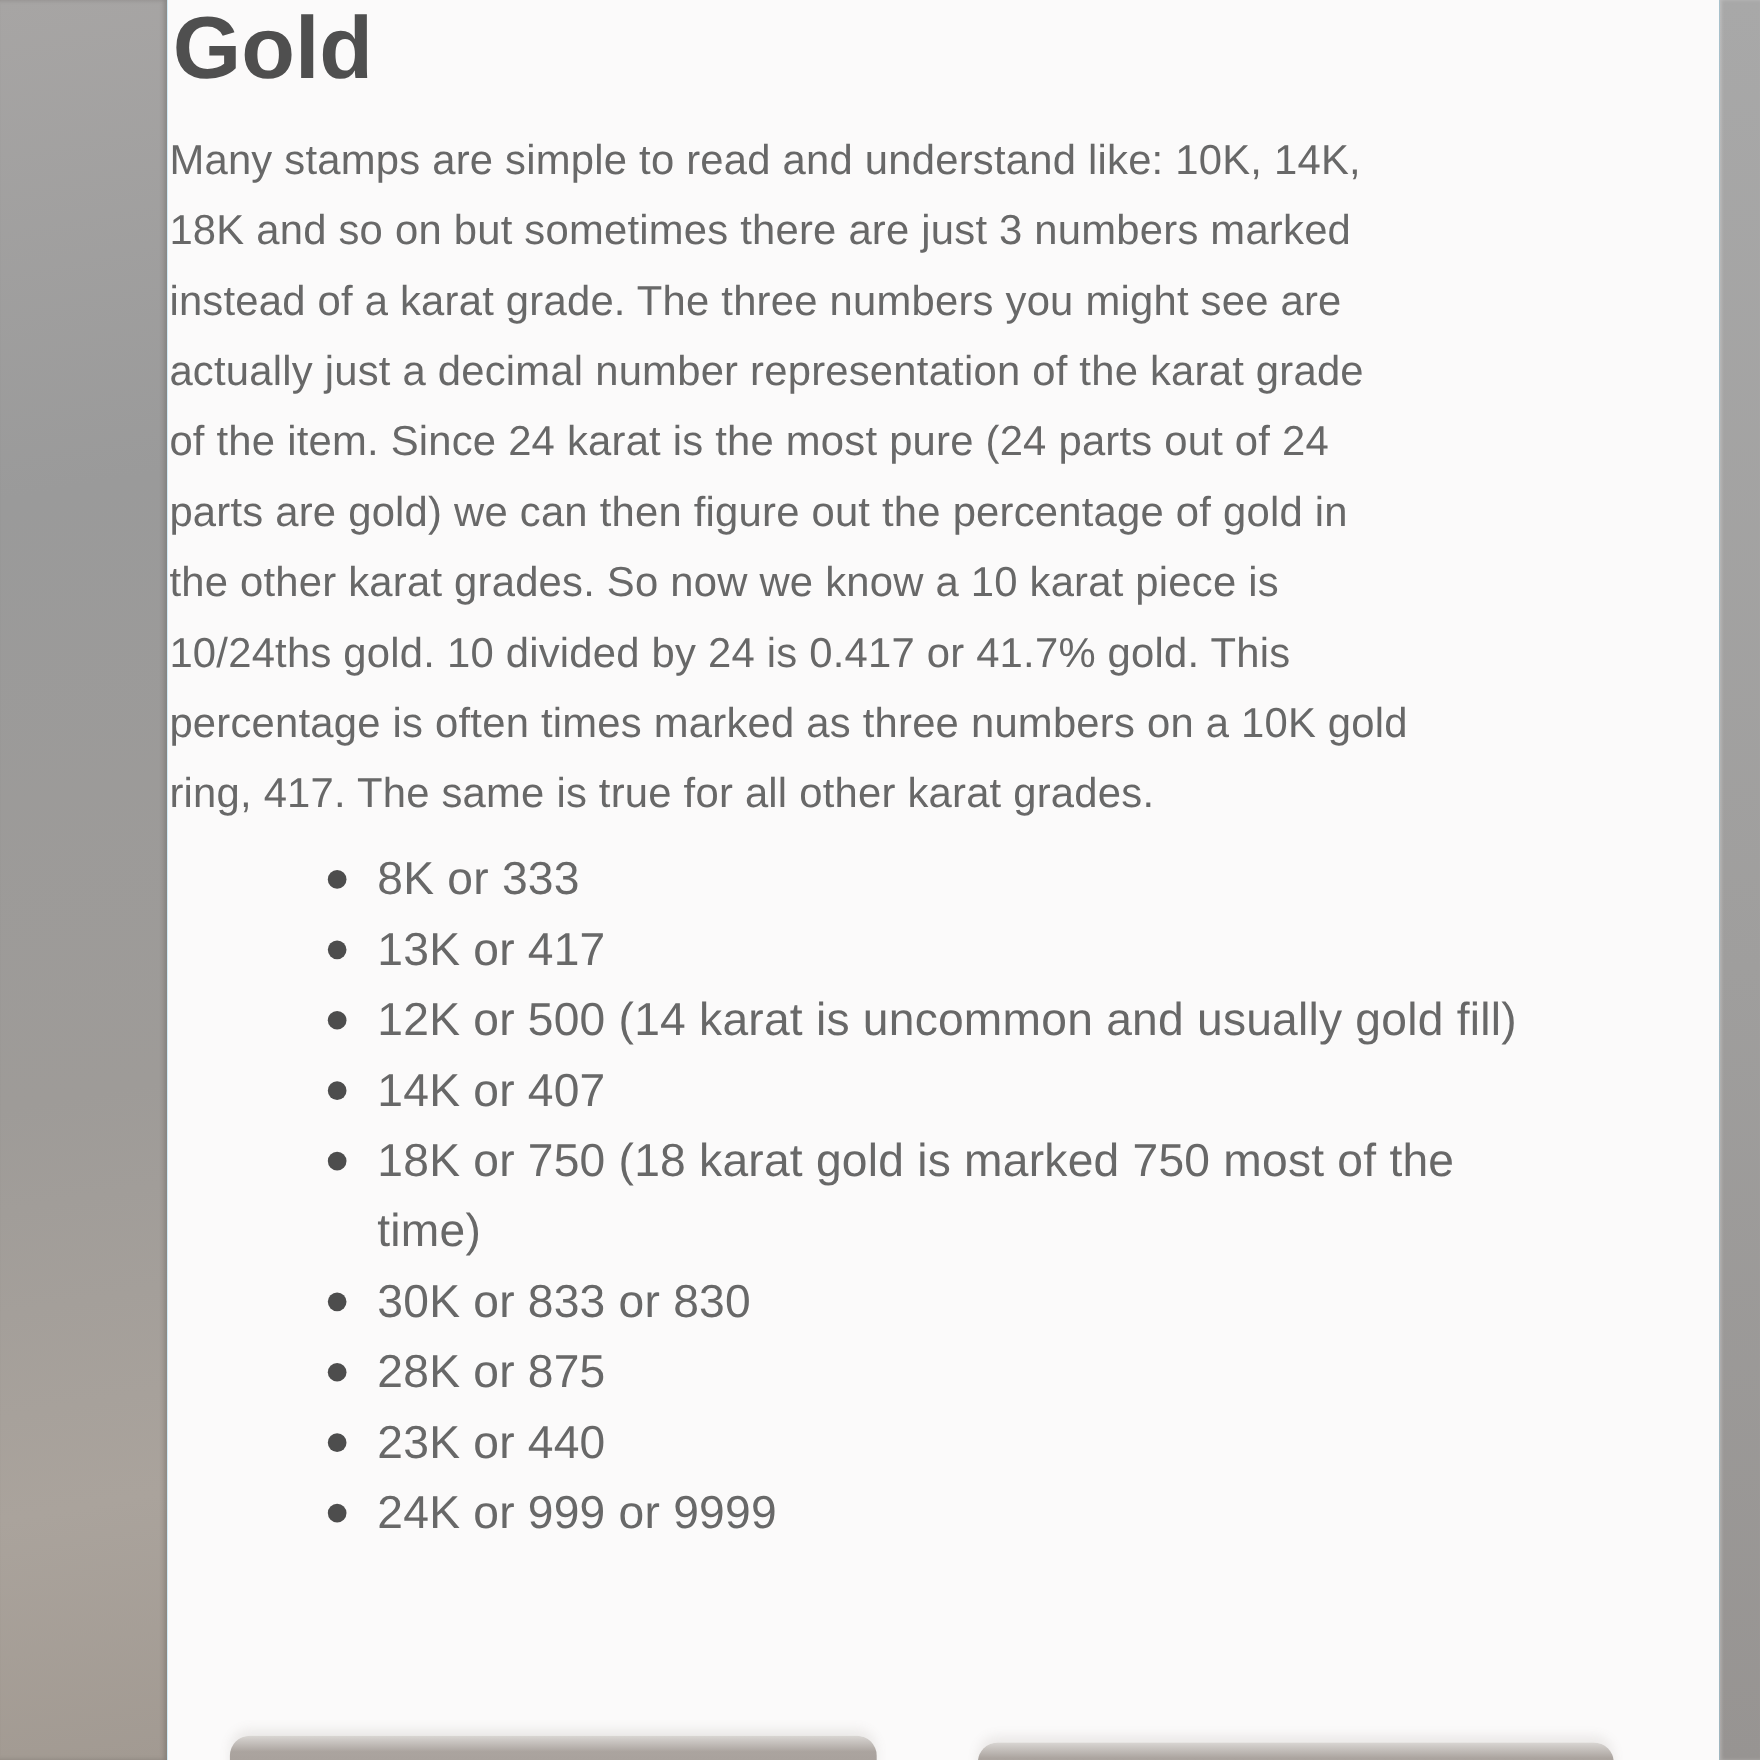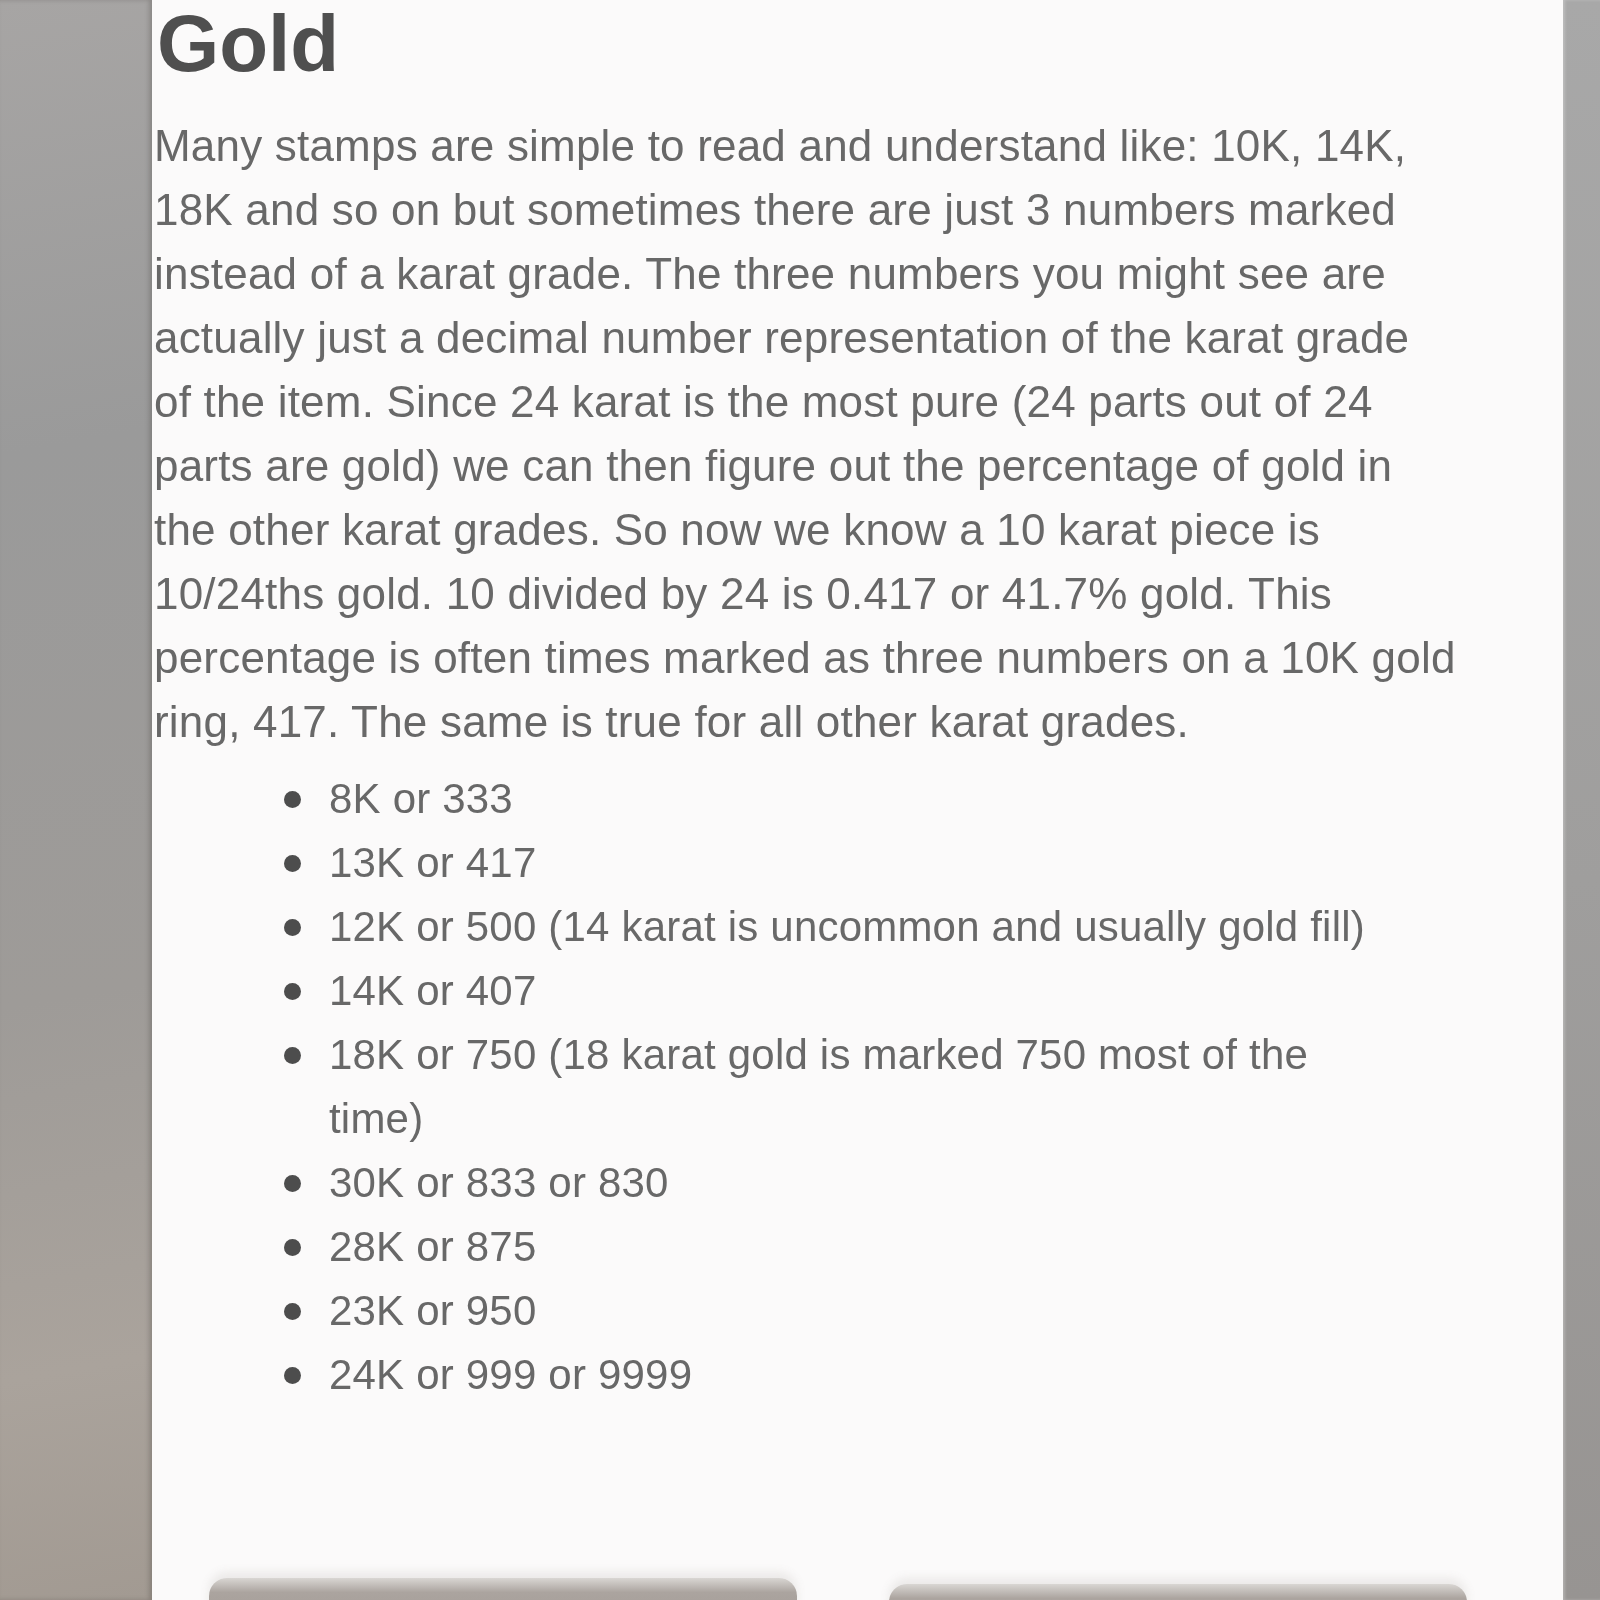--- a/index.html
+++ b/index.html
@@ -40,29 +40,29 @@
     margin: 0 0 0 5px;
     padding-top: 2px;
     font-size: 80px;
     line-height: 84px;
     font-weight: bold;
     letter-spacing: 0px;
     color: #4f4f4f;
   }
   .article-paragraph {
     margin: 28px 0 0 2px;
-    font-size: 44px;
+    font-size: 38px;
     line-height: 64px;
     color: #686868;
     white-space: pre-line;
     letter-spacing: 0.2px;
   }
   .karat-list {
     list-style: none;
-    margin: 13px 0 0 1px;
+    margin: 13px 0 0 15px;
     padding: 0 0 0 176px;
   }
   .karat-list li {
     position: relative;
     font-size: 42px;
     line-height: 64px;
     color: #686868;
     white-space: pre-line;
     letter-spacing: 0.2px;
   }
@@ -111,21 +111,21 @@
 
     <ul class="karat-list">
         <li>8K or 333</li>
         <li>13K or 417</li>
         <li>12K or 500 (14 karat is uncommon and usually gold fill)</li>
         <li>14K or 407</li>
         <li>18K or 750 (18 karat gold is marked 750 most of the
 time)</li>
         <li>30K or 833 or 830</li>
         <li>28K or 875</li>
-        <li>23K or 950</li>
+        <li>23K or 440</li>
         <li>24K or 999 or 9999</li>
       </ul>
 
     <div class="footer-btn left"></div>
 
     <div class="footer-btn right"></div>
 
   </div>
 
   <div class="strip-right"></div>

